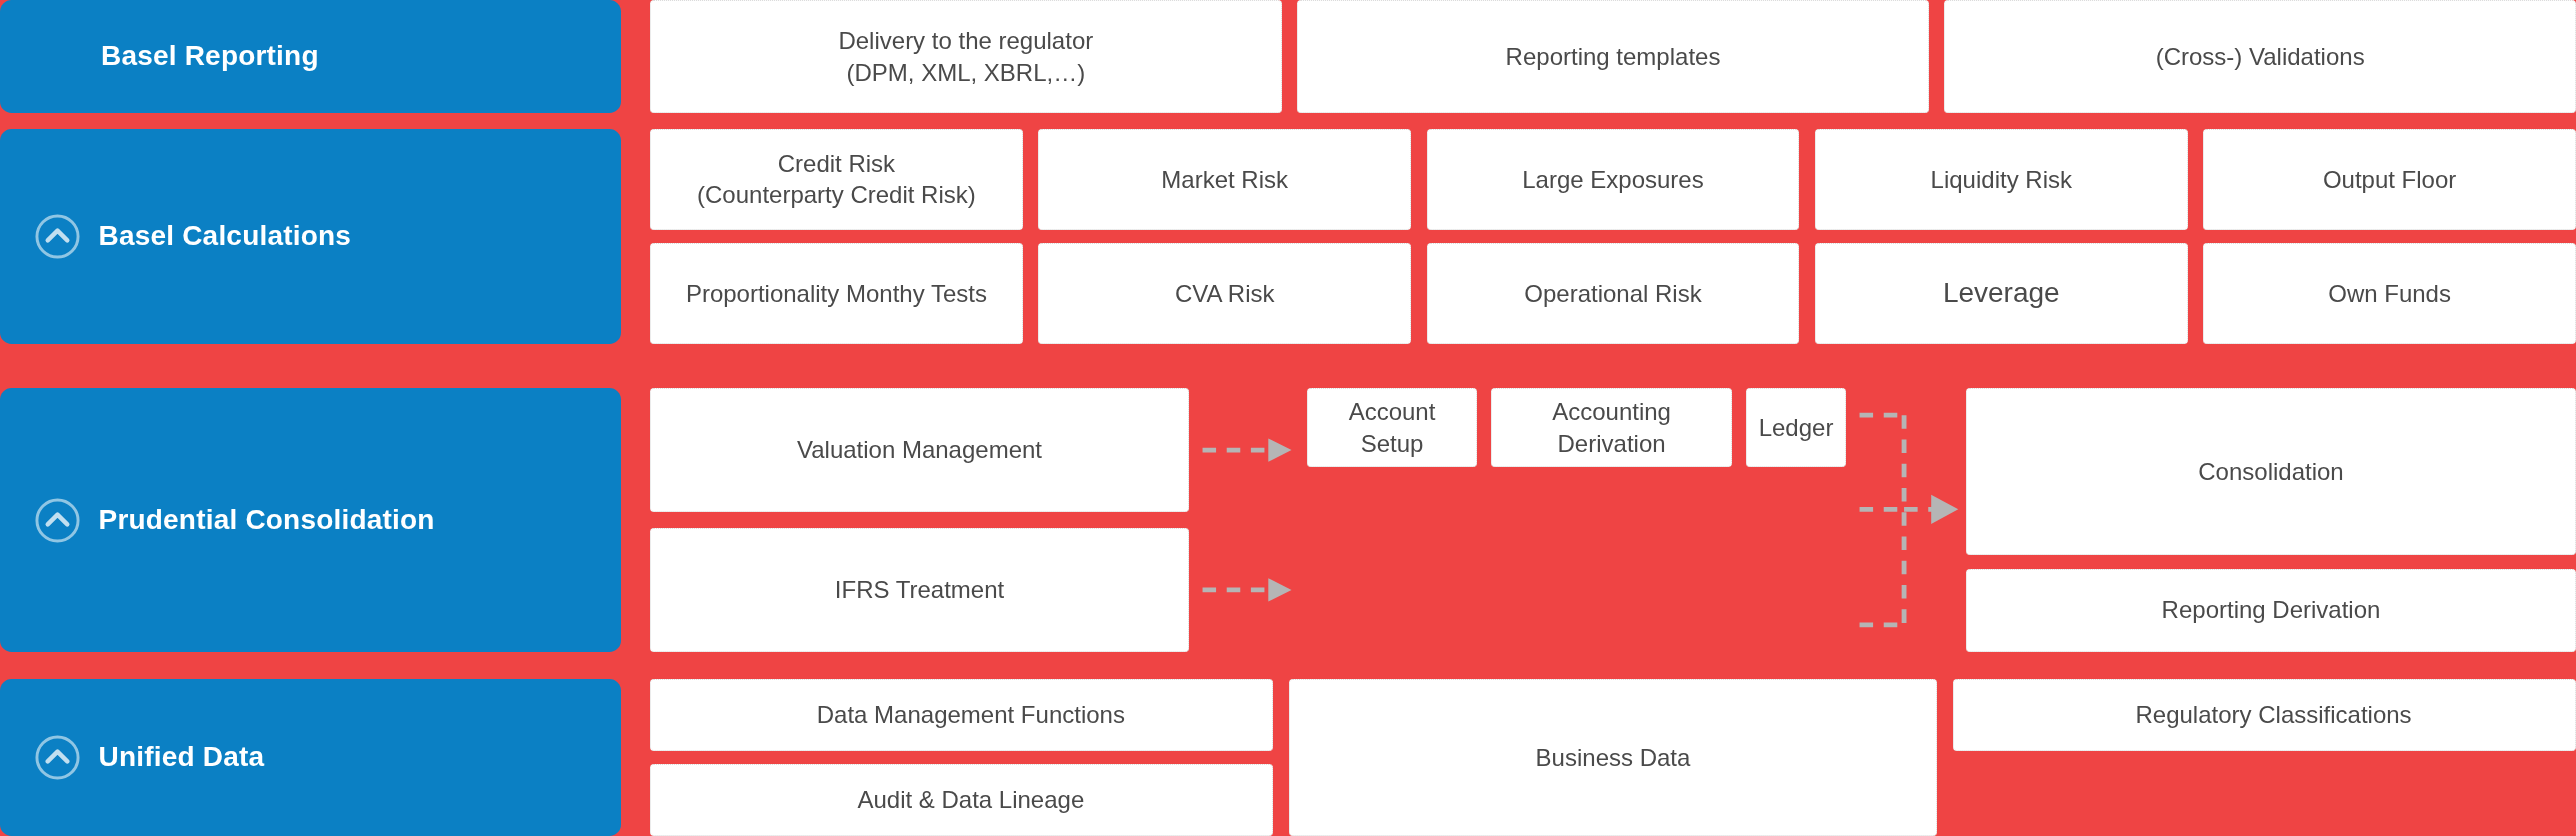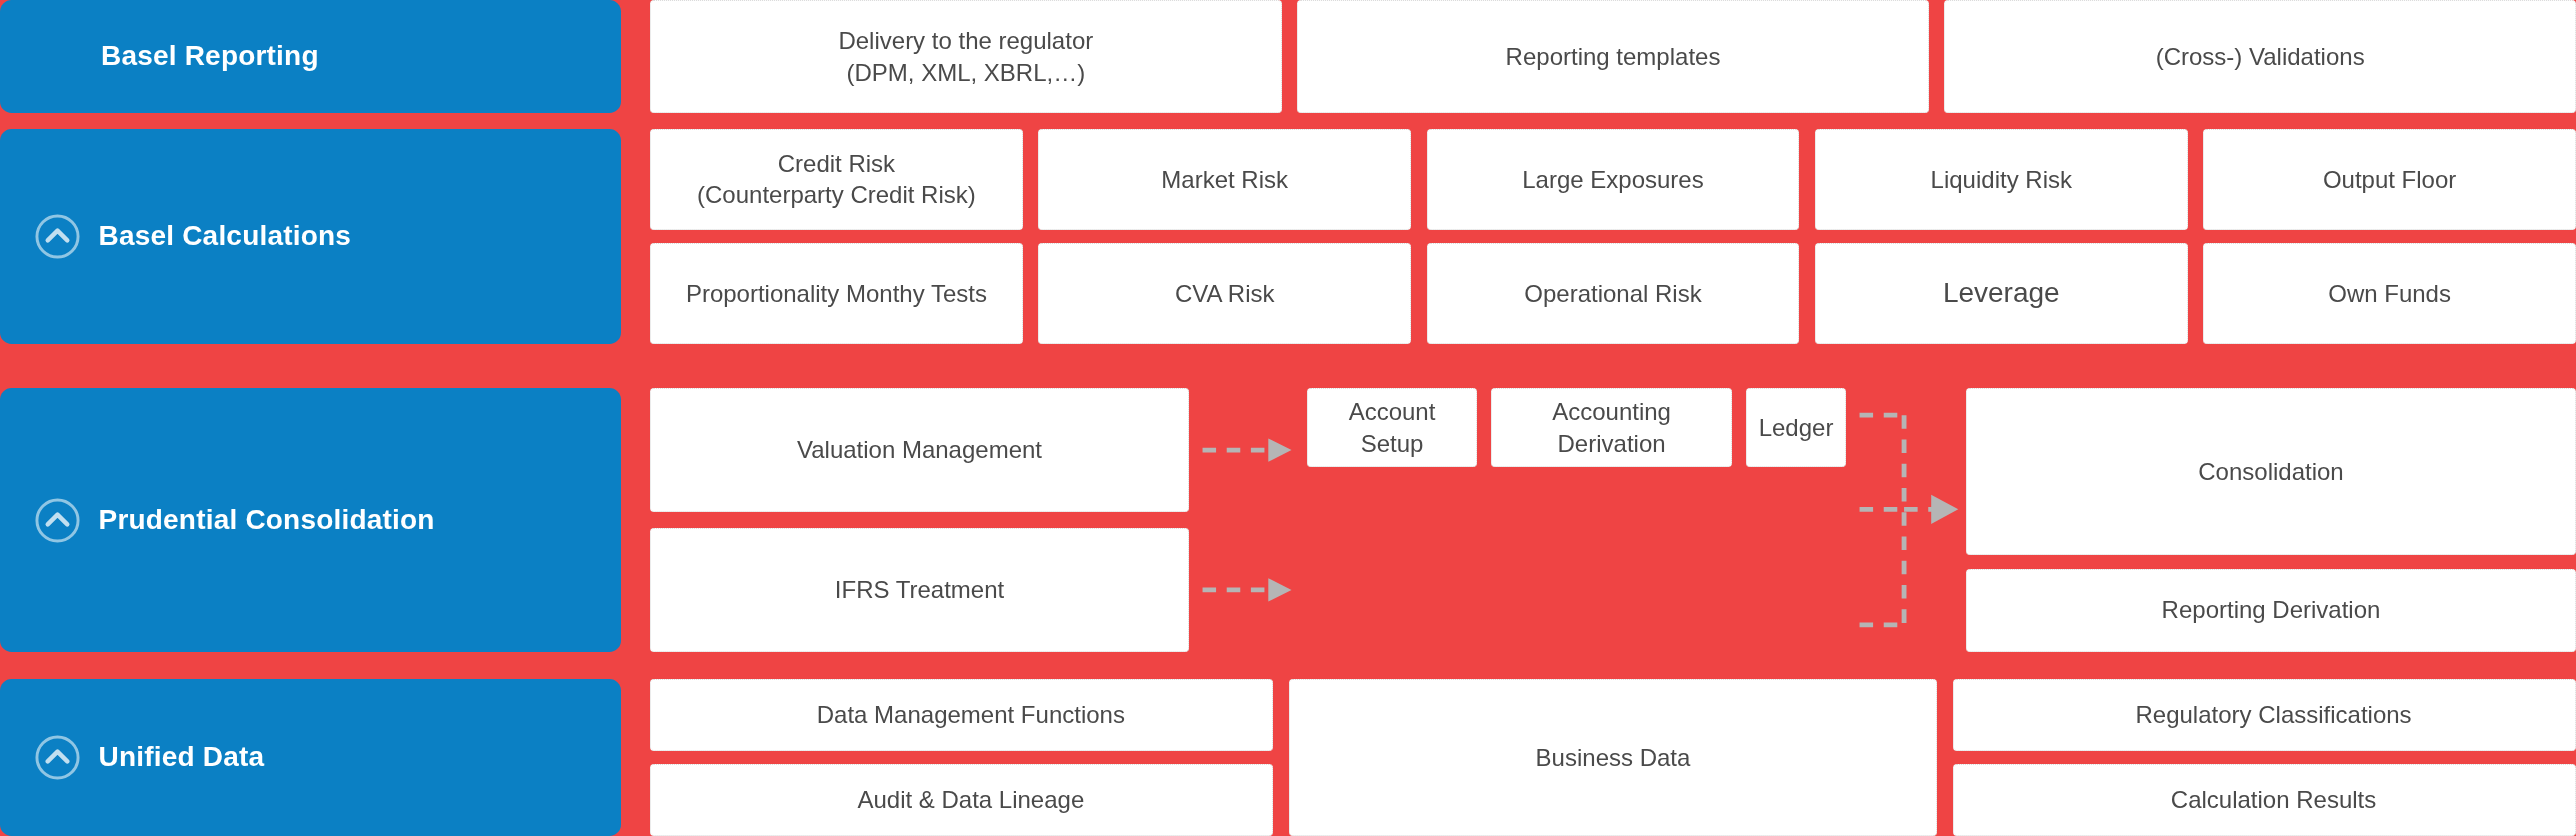--- a/index.html
+++ b/index.html
@@ -262,21 +262,18 @@
           <span>Audit &amp; Data Lineage</span>
         </div>
       </div>
       <div class="box">
         <span>Business Data</span>
       </div>
       <div class="col">
         <div class="box">
           <span>Regulatory Classifications</span>
         </div>
-        <div class="box">
-          <span>Calculation Results</span>
-        </div>
       </div>
     </div>
   </div>
 
 </div>
 
 
 </body></html>

